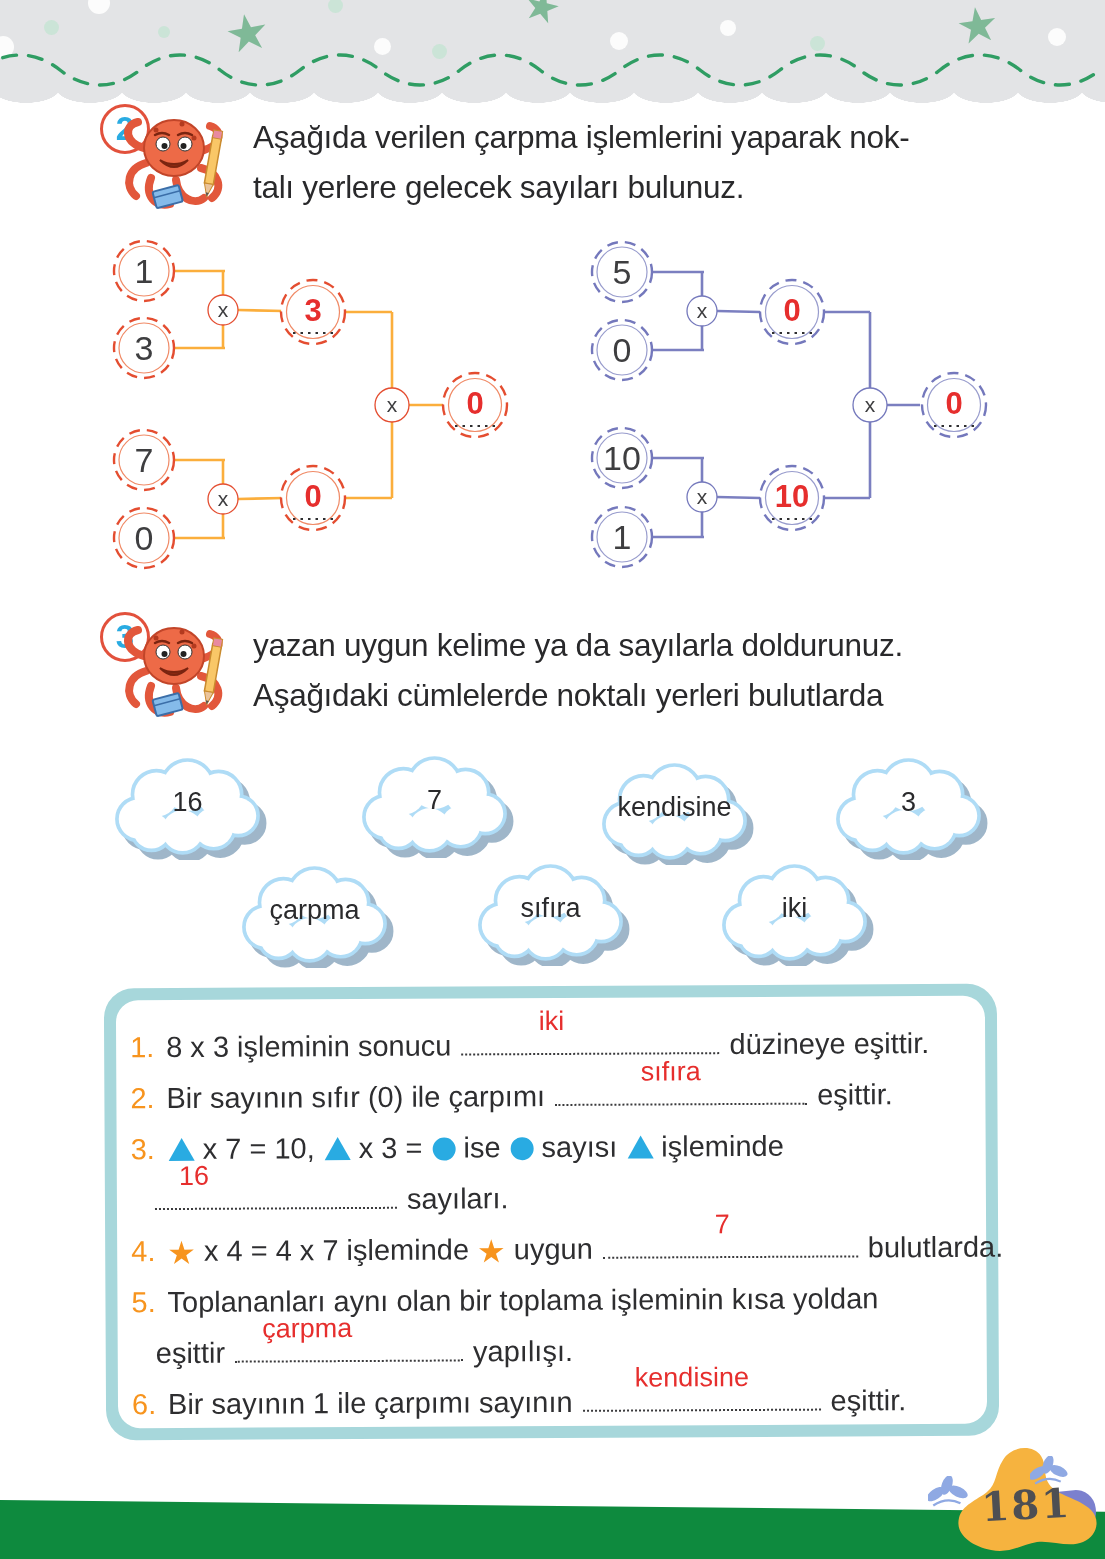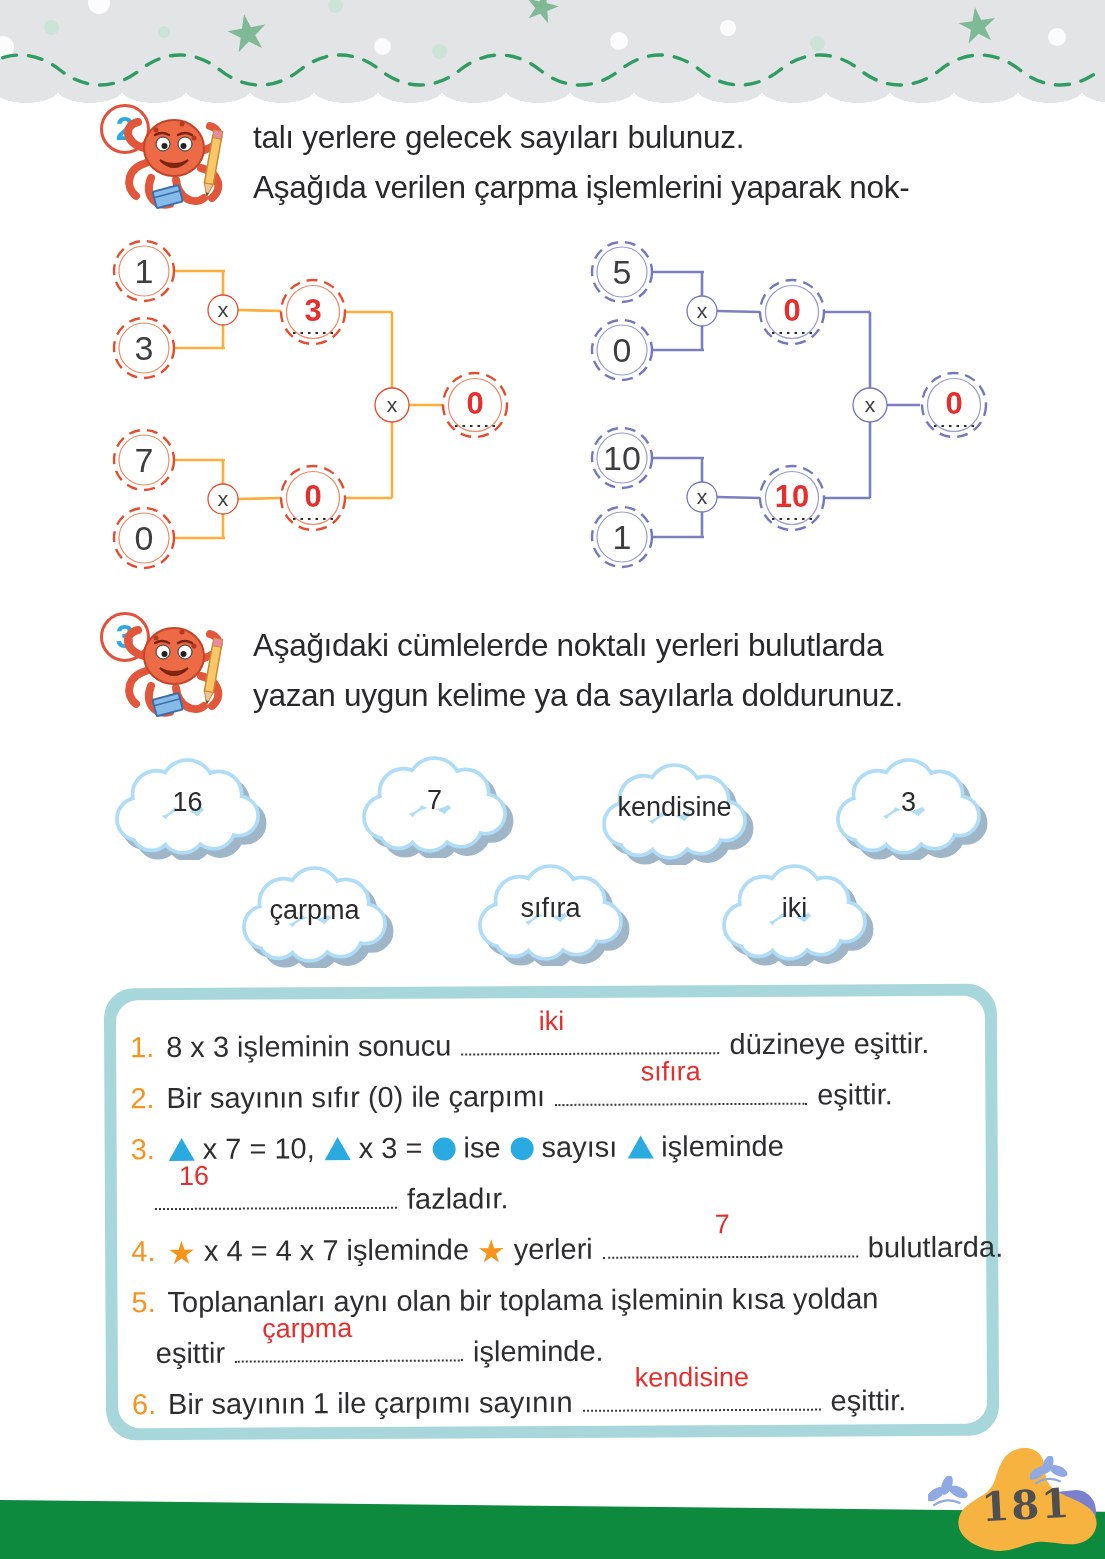--- a/index.html
+++ b/index.html
@@ -155,22 +155,22 @@
   </div>
   <div class="scallop"></div>
 
   <div class="badge" style="left:100px;top:104px">
     <span>2</span>
   </div>
   <svg class="mascot" style="left:116px;top:108px" width="120" height="110" viewBox="0 0 120 110">
     <use href="#octo"></use>
   </svg>
   <div class="instr" style="top:112px">
+    <div>Aşağıda verilen çarpma işlemlerini yaparak nok-</div>
     <div>talı yerlere gelecek sayıları bulunuz.</div>
-    <div>Aşağıda verilen çarpma işlemlerini yaparak nok-</div>
   </div>
 
   <svg class="diagram dl" style="left:95px;top:230px" width="430" height="365" viewBox="0 0 430 365">
     <g>
       <line class="conn" x1="79" y1="41" x2="130" y2="41"></line>
         <line class="conn" x1="79" y1="118" x2="130" y2="118"></line>
       <line class="conn" x1="128" y1="41" x2="128" y2="118"></line>
         <line class="conn" x1="143" y1="80" x2="188" y2="81"></line>
       <line class="conn" x1="79" y1="230" x2="130" y2="230"></line>
         <line class="conn" x1="79" y1="308" x2="130" y2="308"></line>
@@ -300,22 +300,22 @@
     </g>
   </svg>
 
   <div class="badge" style="left:100px;top:612px">
     <span>3</span>
   </div>
   <svg class="mascot" style="left:116px;top:616px" width="120" height="110" viewBox="0 0 120 110">
     <use href="#octo"></use>
   </svg>
   <div class="instr" style="top:620px">
+    <div>yazan uygun kelime ya da sayılarla doldurunuz.</div>
     <div>Aşağıdaki cümlelerde noktalı yerleri bulutlarda</div>
-    <div>yazan uygun kelime ya da sayılarla doldurunuz.</div>
   </div>
 
   <div class="cloud" style="left:105px;top:752px">
     <svg class="cloud-svg" viewBox="0 0 200 132">
       <use href="#cloudShape" class="cloud-sh" transform="translate(8,9)"></use>
         <use href="#cloudShape" class="cloud-out"></use>
         <use href="#cloudShape" class="cloud-in"></use>
     </svg>
     <div class="cloud-word">16</div>
   </div>
@@ -376,32 +376,32 @@
       </div>
 
       <div class="qline">
         <span class="qnum">2.</span><span class="qtext">Bir sayının sıfır (0) ile çarpımı</span><span class="blank b2"><span class="bans a2">sıfıra</span></span><span class="qtext">eşittir.</span>
       </div>
 
       <div class="qline">
         <span class="qnum">3.</span><span class="tri"></span><span class="qtext">x 7 = 10,</span><span class="tri"></span><span class="qtext">x 3 =</span><span class="dotshape"></span><span class="qtext">ise</span><span class="dotshape"></span><span class="qtext">sayısı</span><span class="tri"></span><span class="qtext">işleminde</span>
       </div>
       <div class="qline cont">
-        <span class="blank b3"><span class="bans a3">16</span></span><span class="qtext">fazladır.</span>
-      </div>
-
-      <div class="qline">
-        <span class="qnum">4.</span><span class="starshape">★</span><span class="qtext">x 4 = 4 x 7  işleminde</span><span class="starshape">★</span><span class="qtext">yerleri</span><span class="blank b4"><span class="bans a4">7</span></span><span class="qtext">bulutlarda.</span>
+        <span class="blank b3"><span class="bans a3">16</span></span><span class="qtext">sayıları.</span>
+      </div>
+
+      <div class="qline">
+        <span class="qnum">4.</span><span class="starshape">★</span><span class="qtext">x 4 = 4 x 7  işleminde</span><span class="starshape">★</span><span class="qtext">uygun</span><span class="blank b4"><span class="bans a4">7</span></span><span class="qtext">bulutlarda.</span>
       </div>
 
       <div class="qline">
         <span class="qnum">5.</span><span class="qtext">Toplananları aynı olan bir toplama işleminin kısa yoldan</span>
       </div>
       <div class="qline cont">
-        <span class="qtext">eşittir</span><span class="blank b5"><span class="bans a5">çarpma</span></span><span class="qtext">işleminde.</span>
+        <span class="qtext">eşittir</span><span class="blank b5"><span class="bans a5">çarpma</span></span><span class="qtext">yapılışı.</span>
       </div>
 
       <div class="qline">
         <span class="qnum">6.</span><span class="qtext">Bir sayının 1 ile çarpımı sayının</span><span class="blank b6"><span class="bans a6">kendisine</span></span><span class="qtext">eşittir.</span>
       </div>
 
     </div>
   </div>
 
   <div class="green-bar"></div>

